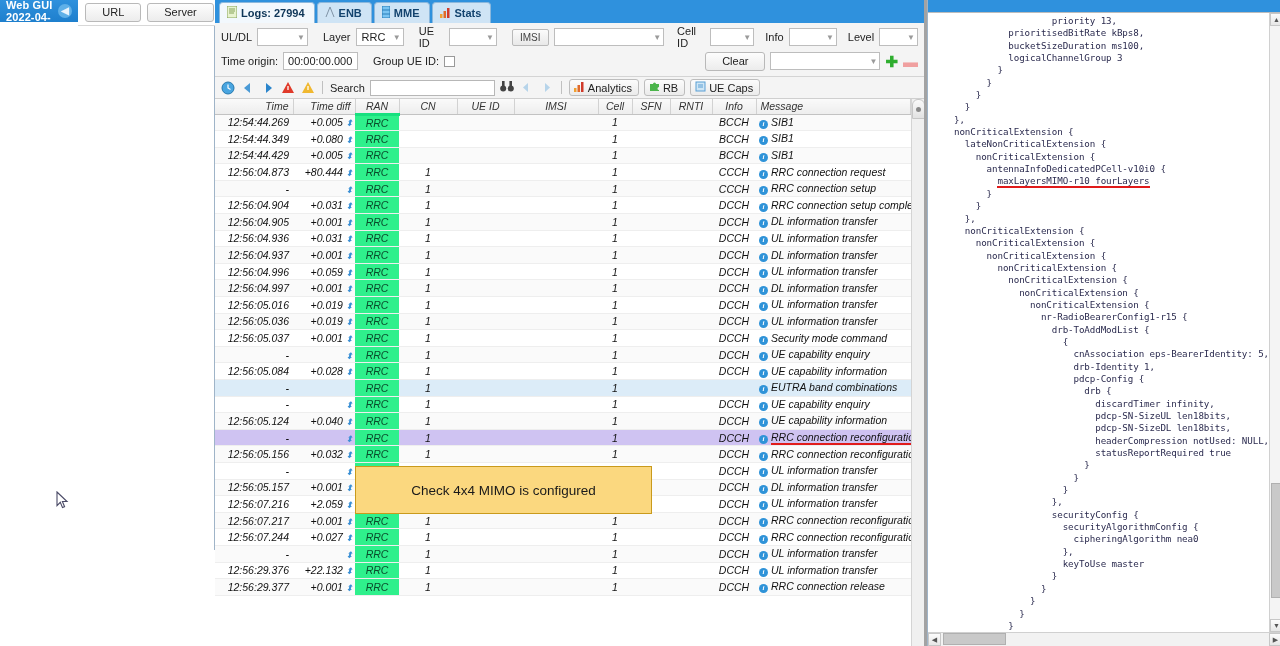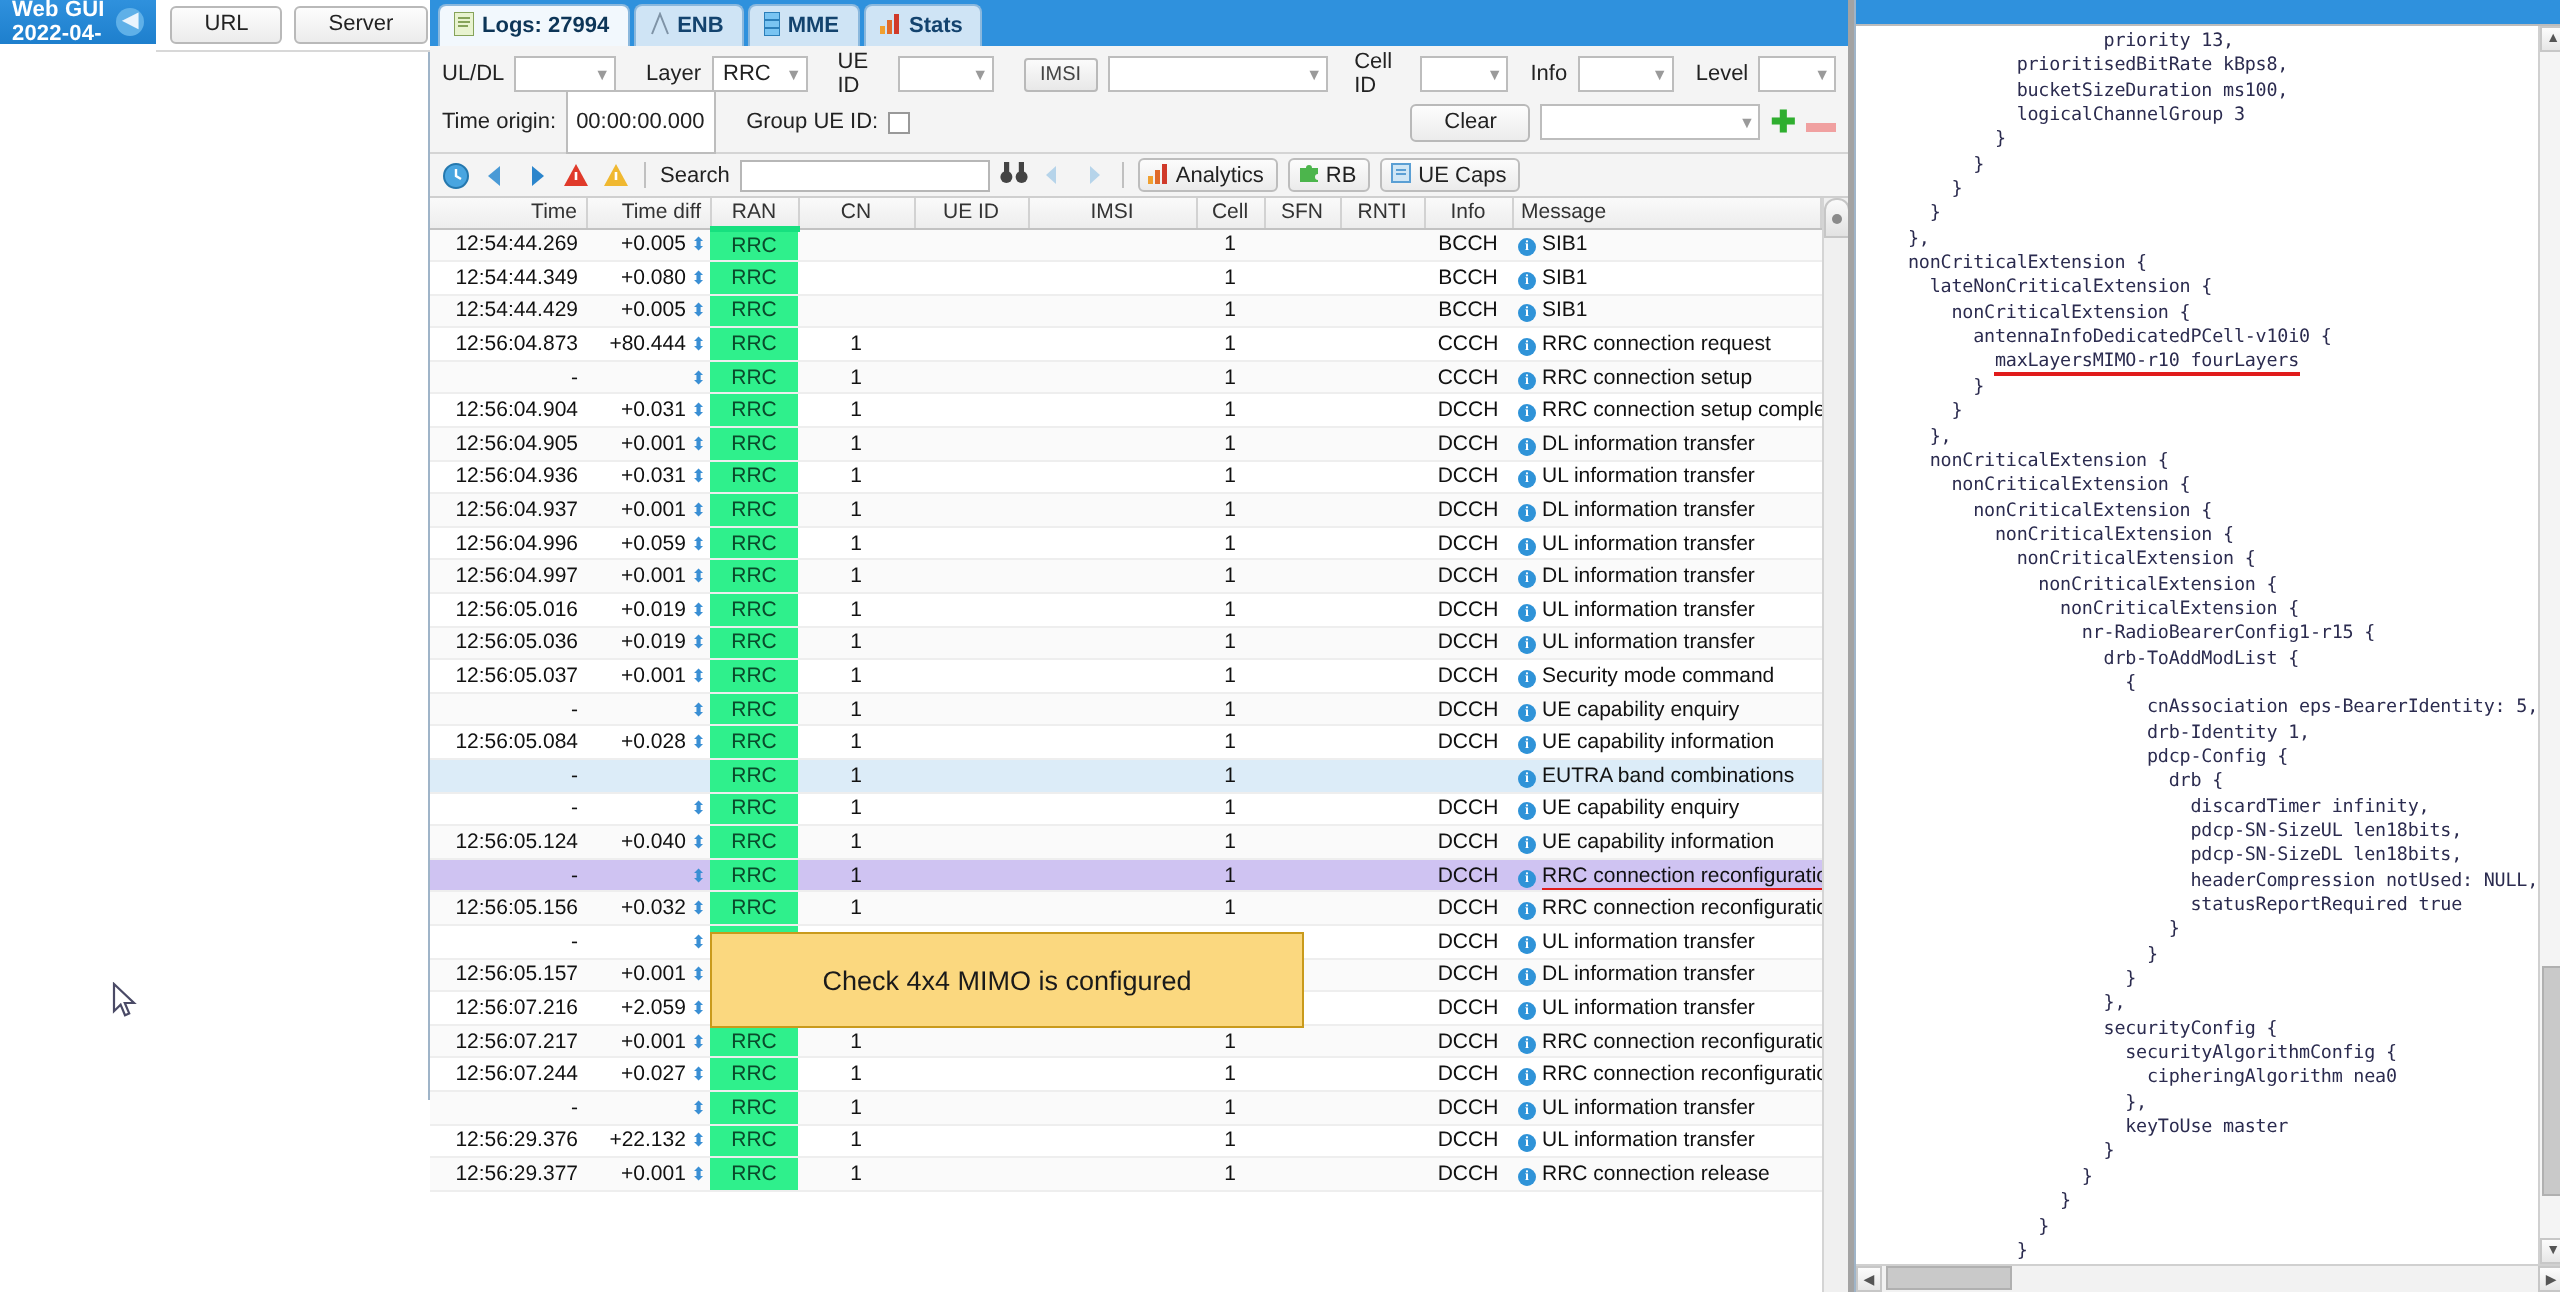--- a/index.html
+++ b/index.html
@@ -124,21 +124,21 @@
     border: 1px solid #bdbdbd; background: #fff;
     height: 18px; display: flex; align-items: center;
     padding: 0 2px 0 5px; font-size: 11px; color: #222;
   }
   .sel-box .v { flex: 1; white-space: nowrap; }
   .caret { color: #9a9a9a; font-size: 8px; padding-left: 4px; }
   .imsi-btn {
     border: 1px solid #b9b9b9; background: linear-gradient(#fbfbfb,#e8e8e8);
     padding: 2px 7px; font-size: 10px; color: #444; border-radius: 2px;
   }
-  .txtinput { border: 1px solid #bdbdbd; background: #fff; height: 32px; font-size: 11px; padding: 0 4px; color: #222; display:flex; align-items:center;}
+  .txtinput { border: 1px solid #bdbdbd; background: #fff; height: 18px; font-size: 11px; padding: 0 4px; color: #222; display:flex; align-items:center;}
   .chk { width: 11px; height: 11px; border: 1px solid #999; background: #fff; display:inline-block; }
   .plus-g { color: #2fae2f; font-size: 15px; font-weight: bold; line-height: 1; }
   .minus-r { color: #f0a0a0; font-size: 15px; font-weight: bold; line-height: 1; }
 
   .toolrow {
     height: 22px; display: flex; align-items: center; gap: 5px;
     padding: 0 5px;
     background: #f4f4f4;
     border-bottom: 1px solid #cfcfcf;
   }
@@ -147,21 +147,21 @@
   .search-label { font-size: 11px; color: #222; text-align: center; }
   .search-in { width: 125px; height: 16px; border: 1px solid #b7b7b7; background:#fff; }
   .binocs { font-size: 12px; }
   .tbtn {
     border: 1px solid #bdbdbd; background: linear-gradient(#fcfcfc,#ebebeb);
     border-radius: 3px; padding: 1px 6px 1px 4px; font-size: 11px; color: #222;
     display: inline-flex; align-items: center; gap: 3px; height: 17px;
   }
 
   
-  .tbl-wrap { flex: 1; position: relative; overflow: hidden; display: flex; }
+  .tbl-wrap { flex: 1; position: relative; overflow: hidden; display: flex; font-style: italic; }
   .tbl { flex: 1; overflow: hidden; }
   table { border-collapse: collapse; width: 100%; font-size: 10.5px; table-layout: fixed; }
   thead th {
     background: linear-gradient(#fafafa,#ededed);
     border-right: 1px solid #d2d2d2;
     border-bottom: 1px solid #c2c2c2;
     height: 15px; font-weight: normal; color: #333;
     font-size: 10.5px; padding: 0 4px;
   }
   thead th.ran-h { border-bottom: 3px solid #17e07f; }

